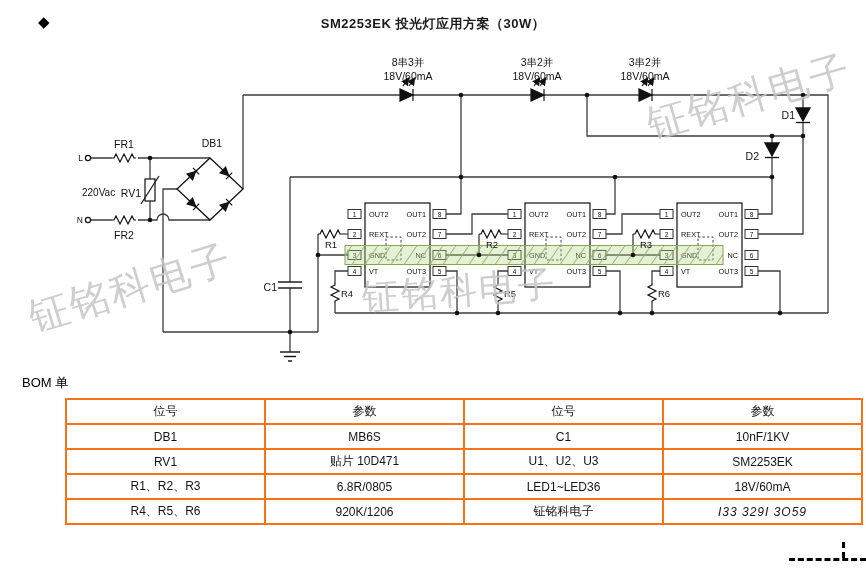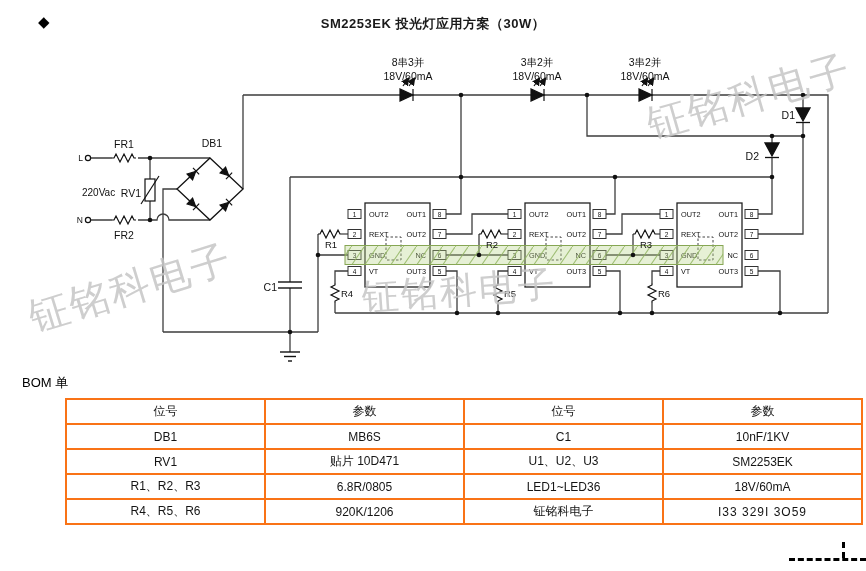--- a/index.html
+++ b/index.html
@@ -12,21 +12,21 @@
   svg text{font-family:"Liberation Sans","DejaVu Sans",sans-serif;fill:#111;}
   .wm{position:absolute;color:#c6c6c6;opacity:.85;font-size:40px;white-space:nowrap;
       transform-origin:left center;z-index:5;pointer-events:none;letter-spacing:2px;}
   #wm1{left:648px;top:98px;transform:rotate(-16deg);}
   #wm2{left:30px;top:291px;transform:rotate(-17deg);}
   #wm3{left:362px;top:273px;transform:rotate(-4deg);font-size:37px;}
   #bom-label{position:absolute;left:22px;top:374px;font-size:13px;color:#000;}
   table#bom{position:absolute;left:65px;top:398px;border-collapse:collapse;table-layout:fixed;background:#fff;}
   table#bom td{border:2px solid #f97316;width:193px;height:23px;text-align:center;
                vertical-align:middle;font-size:12px;padding:0 2px;color:#141414;}
-  td.phone{font-size:13.5px;letter-spacing:1px;color:#3a3a3a;}
+  td.phone{font-size:13.5px;letter-spacing:1px;color:#3a3a3a;font-style:italic;}
   .dash-h{position:absolute;left:789px;top:558px;width:77px;height:0;border-top:3px dashed #000;}
   .dash-v{position:absolute;left:842px;top:542px;width:0;height:16px;border-left:3px dashed #000;}
 </style>
 </head>
 <body>
 
 <div id="page">
 
   <div id="bullet">◆</div>
   <div id="title">SM2253EK 投光灯应用方案（30W）</div>

